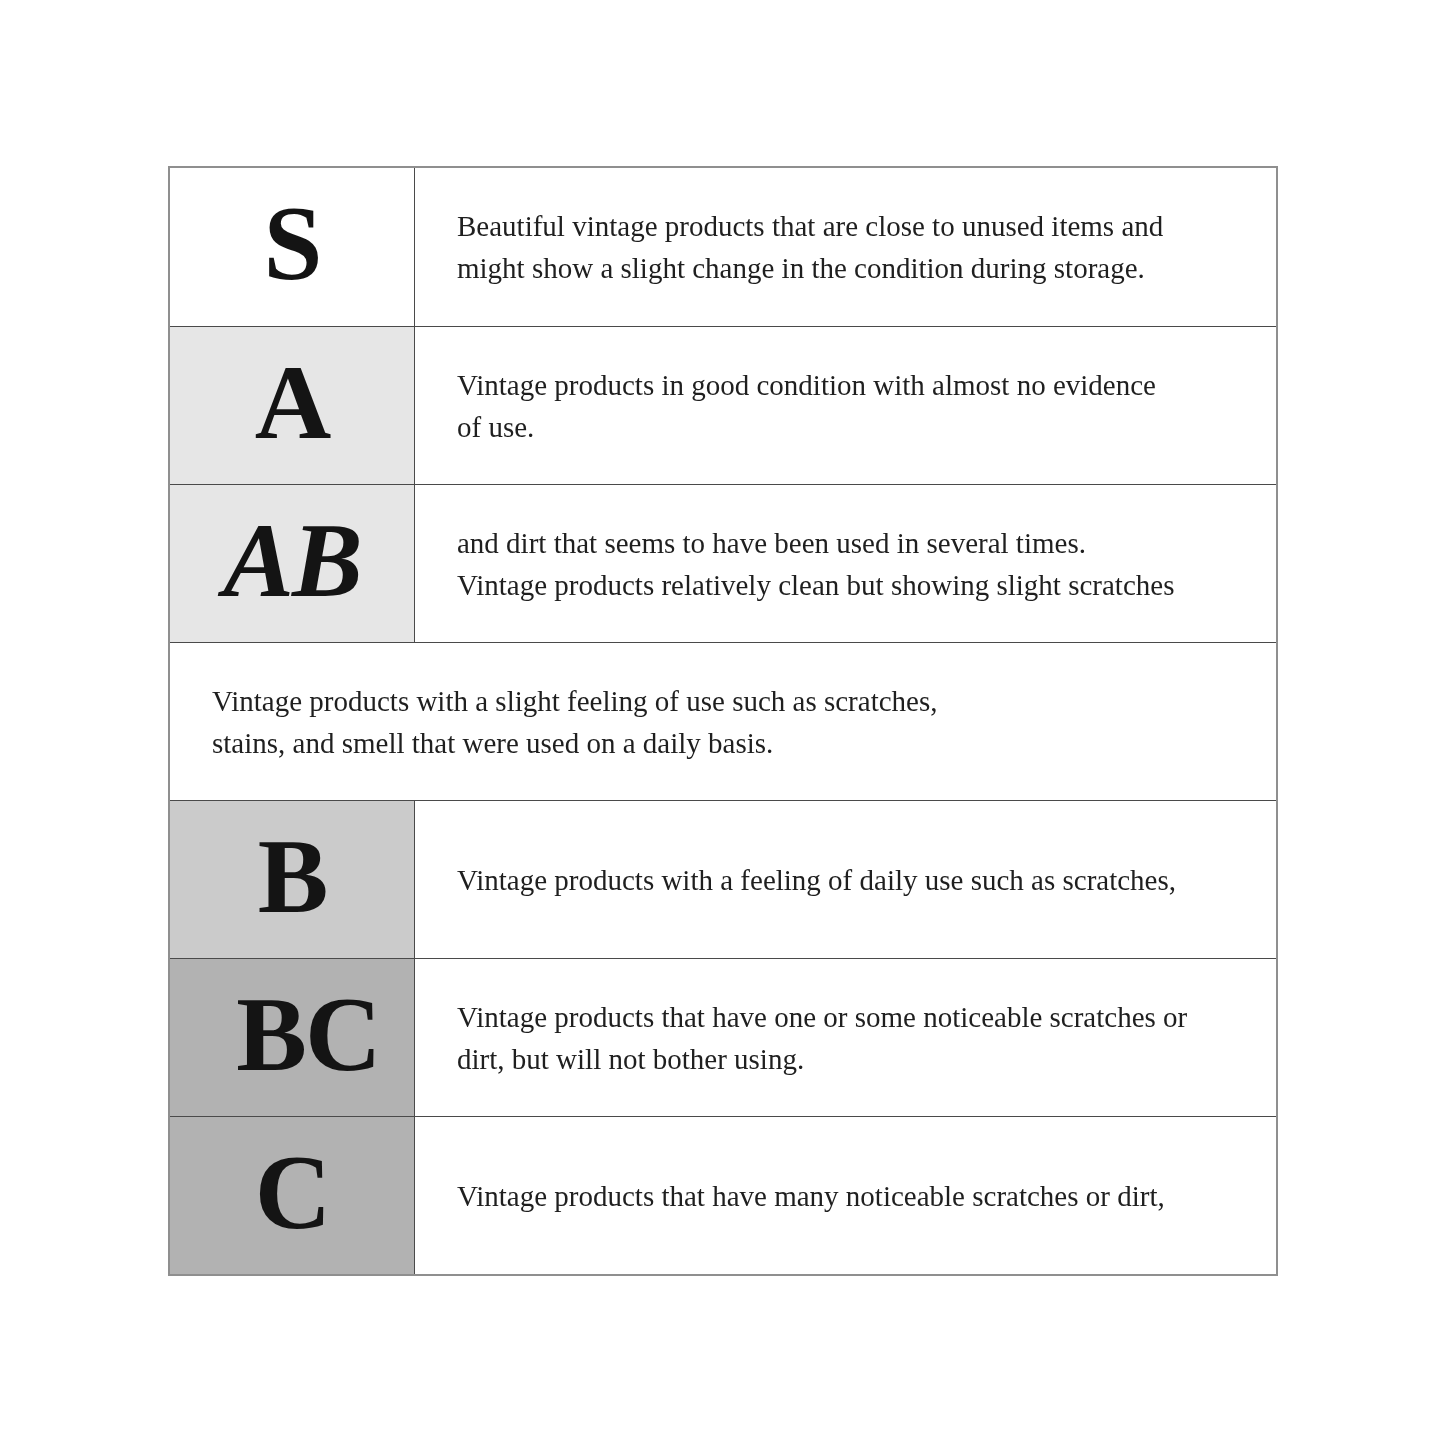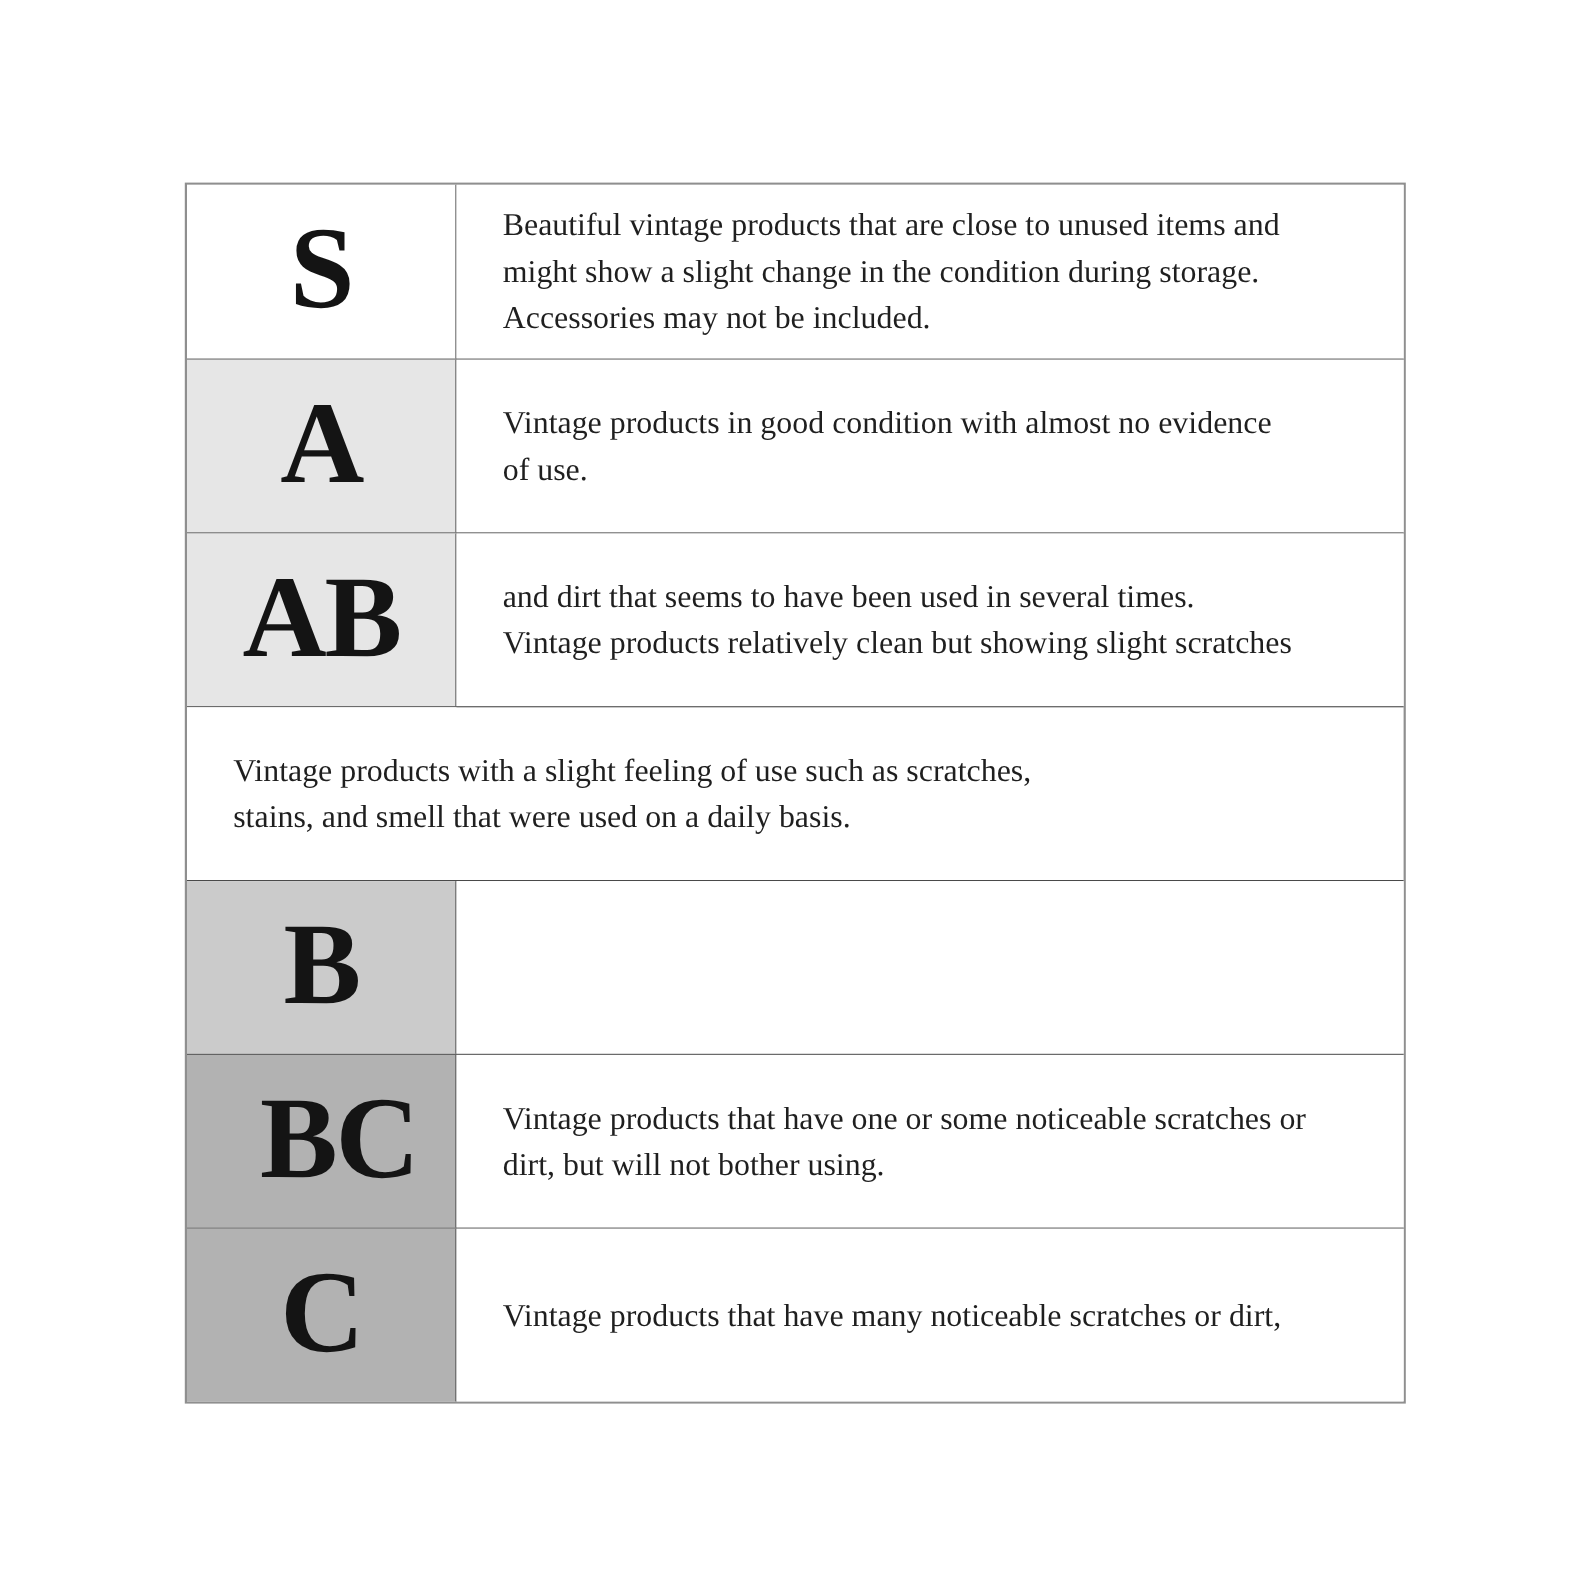--- a/index.html
+++ b/index.html
@@ -80,56 +80,56 @@
 <div class="canvas">
   <div class="grade-table">
 
     <div class="grade-row">
       <div class="grade-cell" style="background: rgb(255, 255, 255);">
         <span>S</span>
       </div>
       <div class="desc-cell">
         <div class="desc-line">Beautiful vintage products that are close to unused items and</div>
         <div class="desc-line">might show a slight change in the condition during storage.</div>
-        <div class="desc-line">Accessories may not be included.</div>
       </div>
     </div>
 
     <div class="grade-row">
       <div class="grade-cell" style="background: rgb(230, 230, 230);">
         <span>A</span>
       </div>
       <div class="desc-cell">
         <div class="desc-line">Vintage products in good condition with almost no evidence</div>
         <div class="desc-line">of use.</div>
       </div>
     </div>
 
     <div class="grade-row">
-      <div class="grade-cell" style="background: rgb(230, 230, 230);">
+      <div class="grade-cell" style="background: rgb(230, 230, 230); font-style: italic;">
         <span>AB</span>
       </div>
       <div class="desc-cell">
         <div class="desc-line">and dirt that seems to have been used in several times.</div>
         <div class="desc-line">Vintage products relatively clean but showing slight scratches</div>
       </div>
     </div>
 
     <div class="grade-row">
       <div class="desc-cell">
         <div class="desc-line">Vintage products with a slight feeling of use such as scratches,</div>
         <div class="desc-line">stains, and smell that were used on a daily basis.</div>
       </div>
     </div>
 
     <div class="grade-row">
       <div class="grade-cell" style="background: rgb(203, 203, 203);">
         <span>B</span>
       </div>
       <div class="desc-cell">
+        <div class="desc-line">Vintage products with a feeling of daily use such as scratches,</div>
       </div>
     </div>
 
     <div class="grade-row">
       <div class="grade-cell" style="background: rgb(178, 178, 178); padding-left: 32px;">
         <span>BC</span>
       </div>
       <div class="desc-cell">
         <div class="desc-line">Vintage products that have one or some noticeable scratches or</div>
         <div class="desc-line">dirt, but will not bother using.</div>

